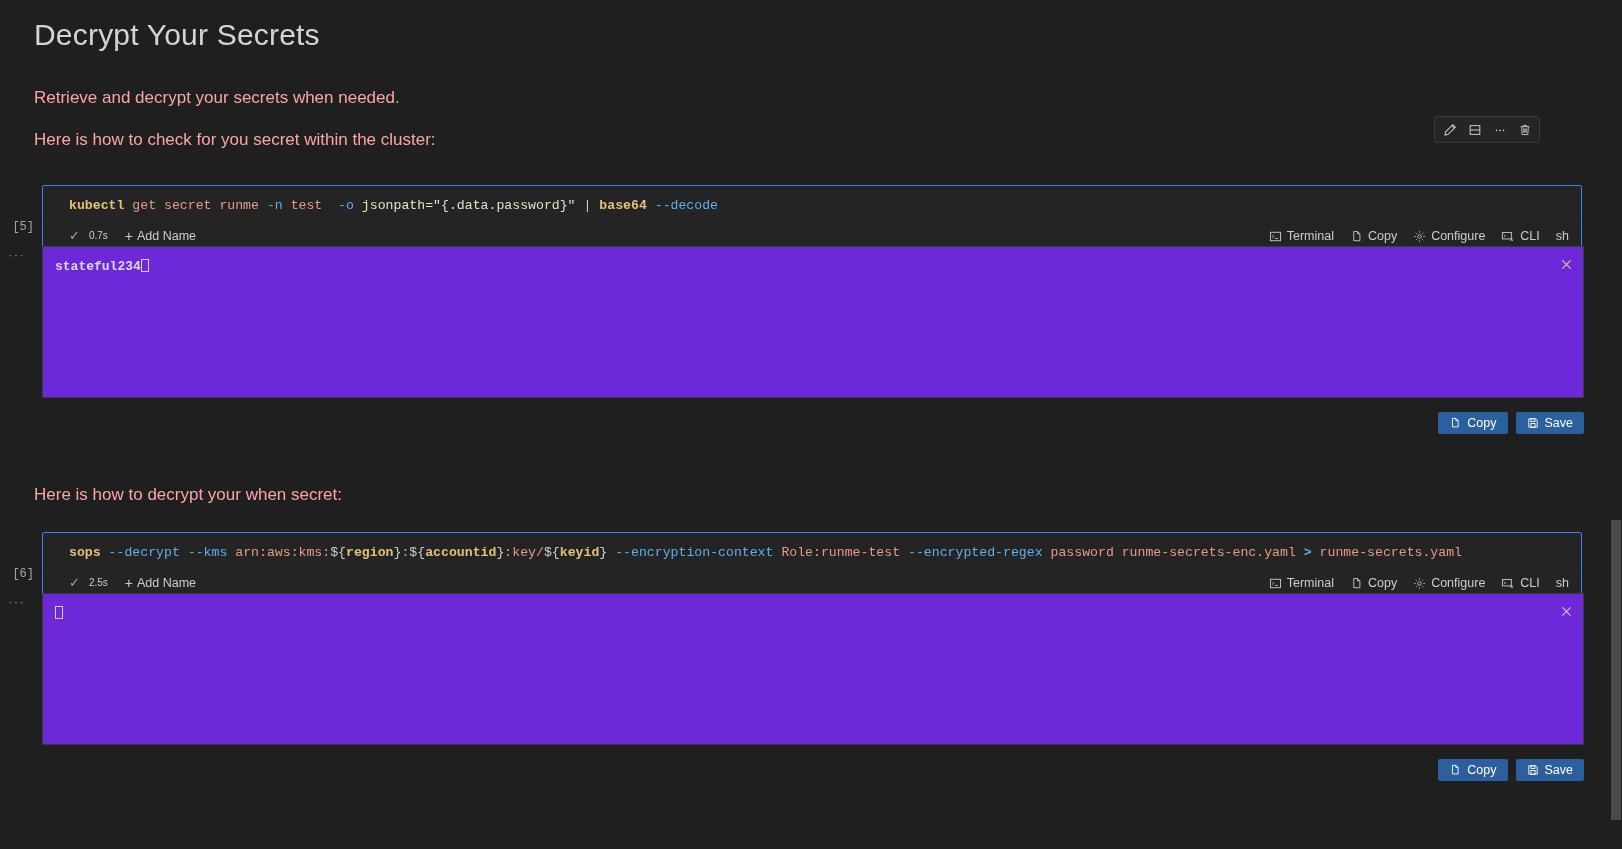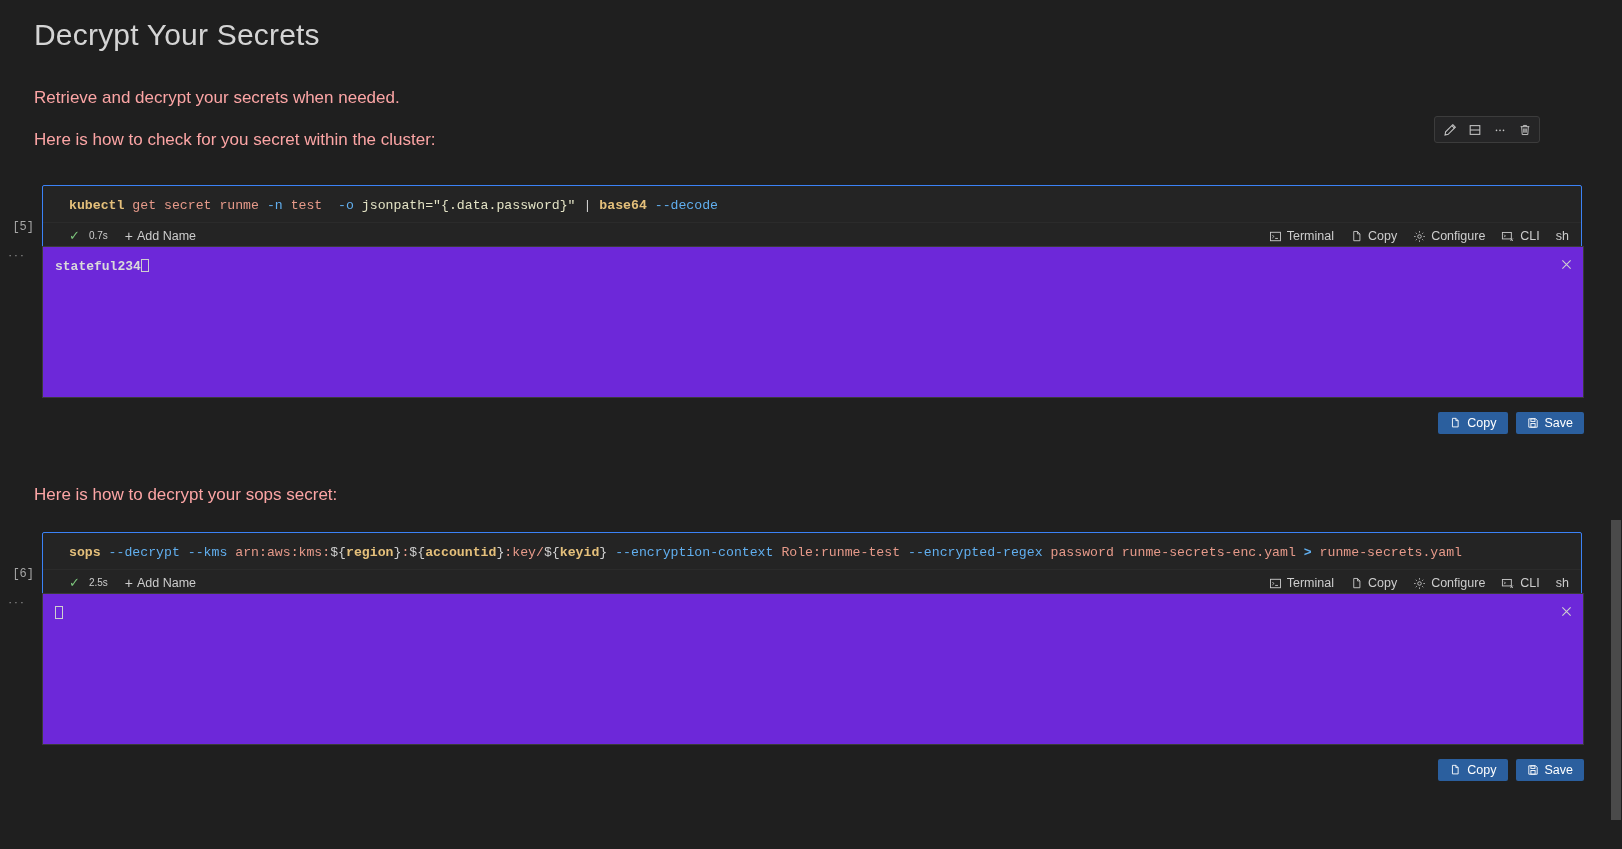--- a/index.html
+++ b/index.html
@@ -161,21 +161,21 @@
   }
 </style>
 </head>
 <body>
 
 <div class="page">
 
   <div class="md-title">Decrypt Your Secrets</div>
   <div class="md-p p1">Retrieve and decrypt your secrets when needed.</div>
   <div class="md-p p2">Here is how to check for you secret within the cluster:</div>
-  <div class="md-p p3">Here is how to decrypt your sops secret:</div>
+  <div class="md-p p3">Here is how to decrypt your when secret:</div>
 
   <div class="cell-toolbar">
     <div class="tb" title="Edit">
       <svg width="14" height="14" viewBox="0 0 16 16" fill="none" stroke="#c5c5c5" stroke-width="1.2">
         <path d="M11.2 1.9l2.9 2.9-8.2 8.2-3.6.7.7-3.6z"></path>
         <path d="M10.1 3l2.9 2.9"></path>
       </svg>
     </div>
     <div class="tb" title="Split">
       <svg width="14" height="14" viewBox="0 0 16 16" fill="none" stroke="#c5c5c5" stroke-width="1.2">

